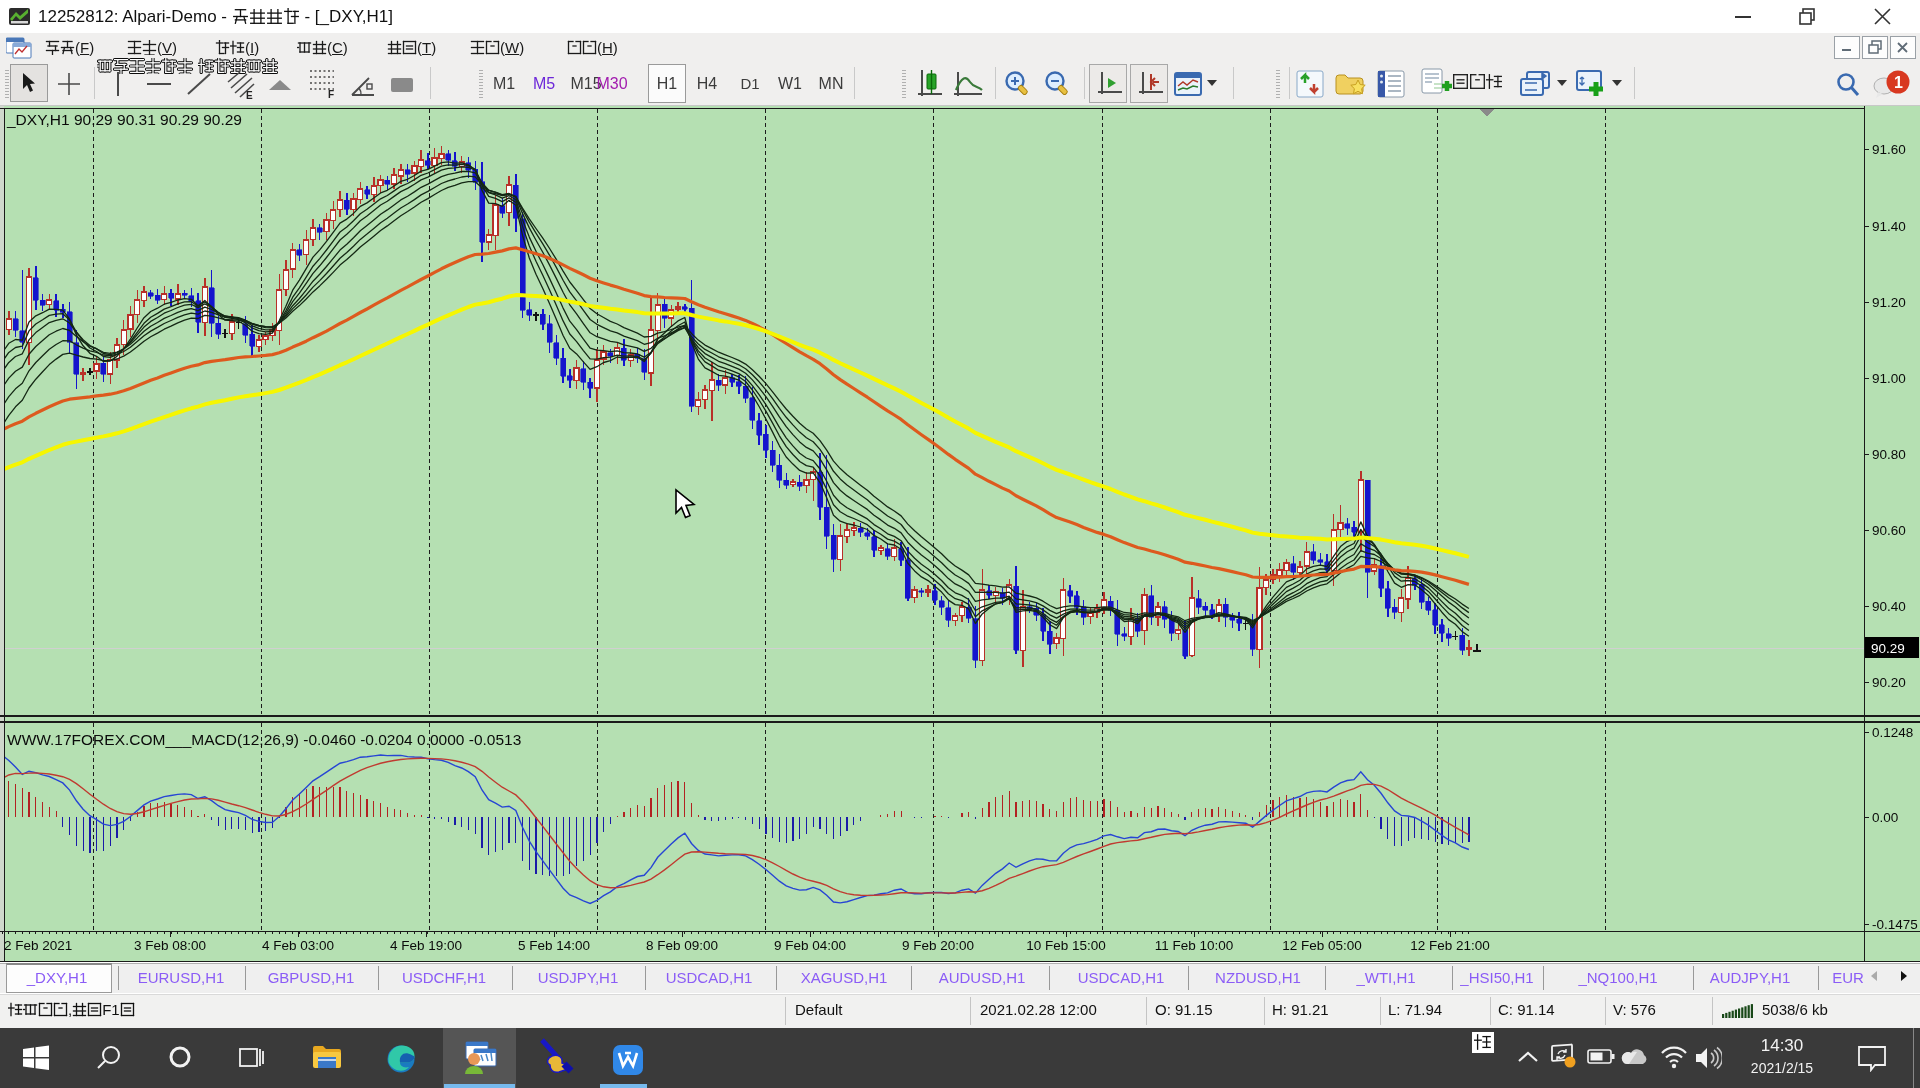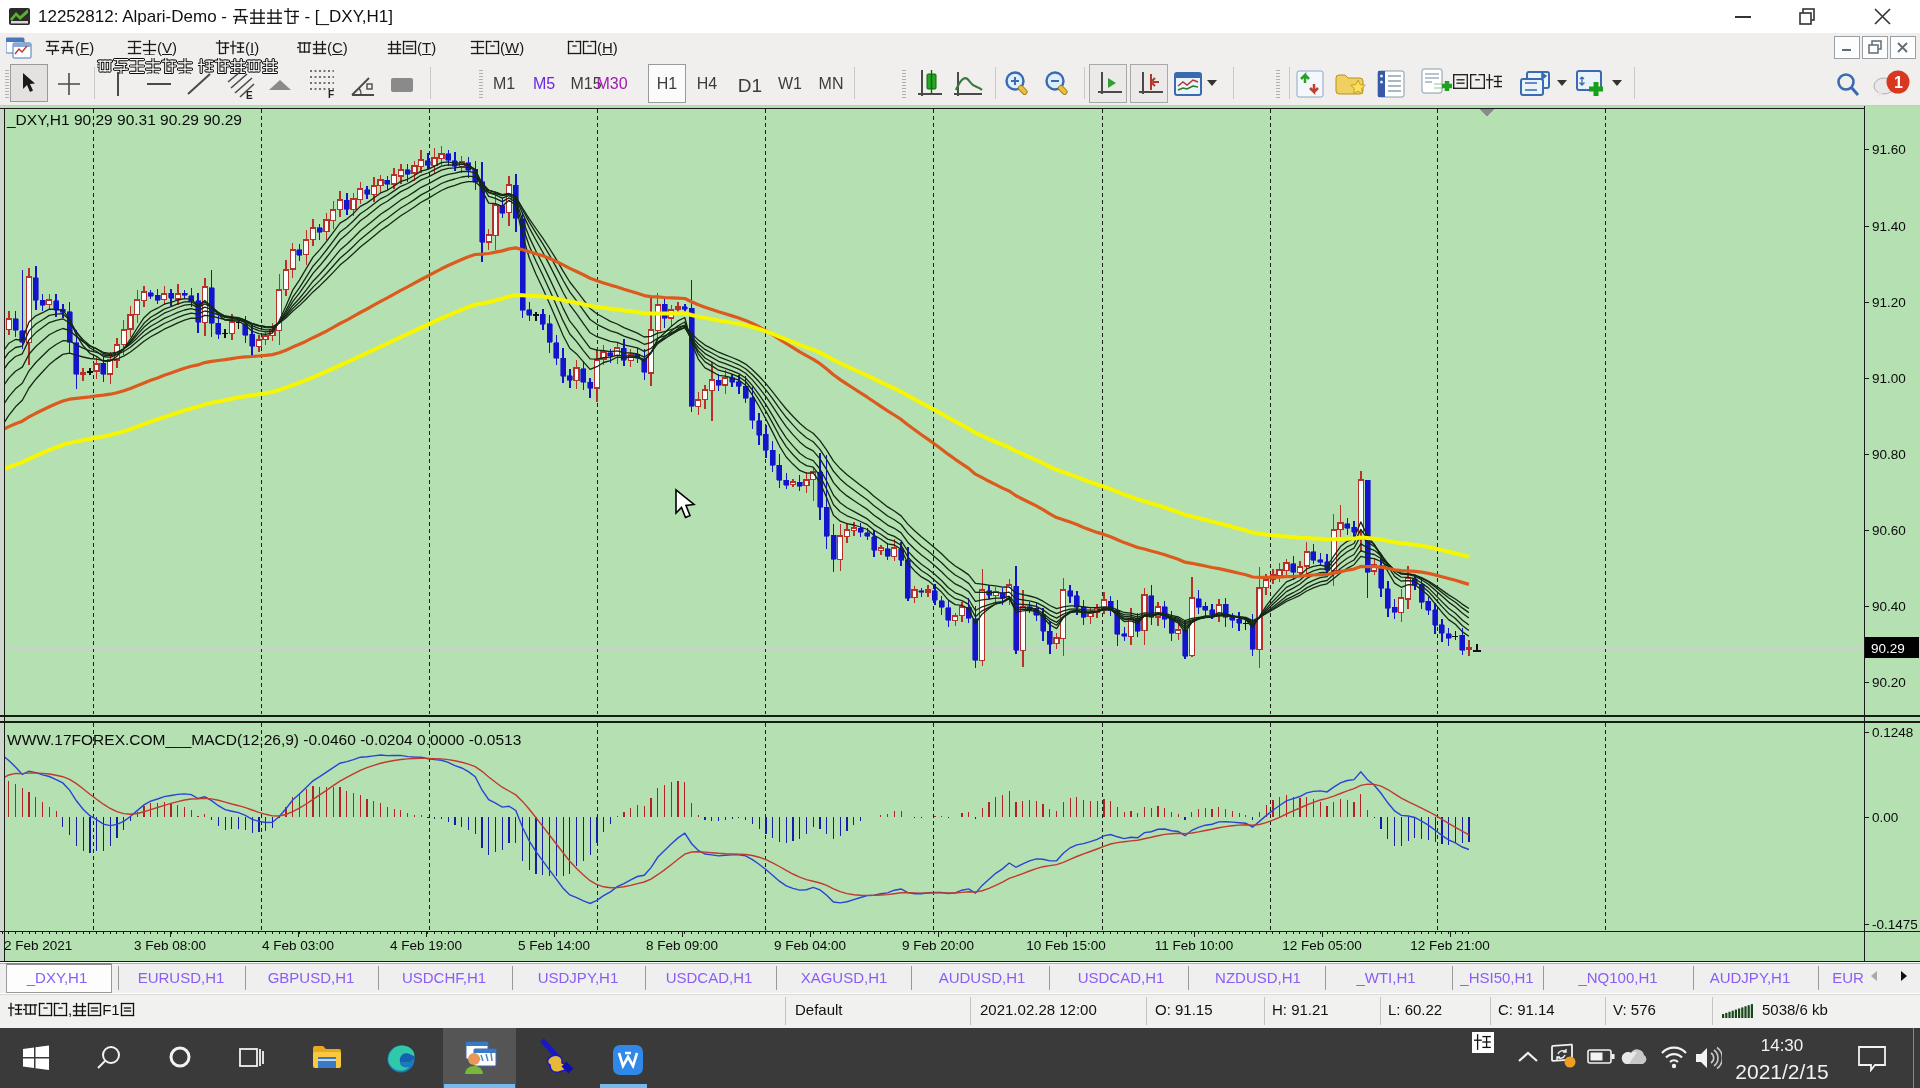--- a/index.html
+++ b/index.html
@@ -150,21 +150,21 @@
 <div class="sep" style="left:94px"></div>
 <div class="sep" style="left:430px"></div>
 <div class="abs" style="left:479px;top:68px;width:4px;height:30px;background:repeating-linear-gradient(0deg,#b0b0b0 0 1px,#f0efee 1px 3px)"></div>
 <div class="abs" style="left:504px;top:75px;transform:translateX(-50%);font-size:16px;color:#3c3c3c">M1</div>
 <div class="abs" style="left:544px;top:75px;transform:translateX(-50%);font-size:16px;color:#6d28d9">M5</div>
 <div class="abs" style="left:586px;top:75px;transform:translateX(-50%);font-size:16px;color:#3c3c3c">M15</div>
 <div class="abs" style="left:612px;top:75px;transform:translateX(-50%);font-size:16px;color:#a21caf">M30</div>
 <div class="abs" style="left:648px;top:64px;width:38px;height:39px;background:#fbfbfb;border:1px solid #9a9a9a"></div>
 <div class="abs" style="left:667px;top:75px;transform:translateX(-50%);font-size:16px;color:#3c3c3c">H1</div>
 <div class="abs" style="left:707px;top:75px;transform:translateX(-50%);font-size:16px;color:#3c3c3c">H4</div>
-<div class="abs" style="left:750px;top:75px;transform:translateX(-50%);font-size:19px;color:#3c3c3c">D1</div>
+<div class="abs" style="left:750px;top:75px;transform:translateX(-50%);font-size:15px;color:#3c3c3c">D1</div>
 <div class="abs" style="left:790px;top:75px;transform:translateX(-50%);font-size:16px;color:#3c3c3c">W1</div>
 <div class="abs" style="left:831px;top:75px;transform:translateX(-50%);font-size:16px;color:#3c3c3c">MN</div>
 <div class="sep" style="left:854px"></div>
 <div class="abs" style="left:902px;top:68px;width:4px;height:30px;background:repeating-linear-gradient(0deg,#b0b0b0 0 1px,#f0efee 1px 3px)"></div>
 <div class="sep" style="left:995px"></div>
 <div class="sep" style="left:1084px"></div>
 <div class="abs" style="left:1089px;top:64px;width:38px;height:39px;background:#eceae8;border:1px solid #a8a8a8"></div>
 <div class="abs" style="left:1130px;top:64px;width:38px;height:39px;background:#eceae8;border:1px solid #a8a8a8"></div>
 <div class="sep" style="left:1233px"></div>
 <div class="abs" style="left:1276px;top:68px;width:4px;height:30px;background:repeating-linear-gradient(0deg,#b0b0b0 0 1px,#f0efee 1px 3px)"></div>
@@ -816,42 +816,42 @@
       </svg></span></div>
 <div class="abs" style="left:785px;top:997px;width:1px;height:28px;background:#c4c4c4"></div>
 <div class="st" style="left:795px">Default</div>
 <div class="abs" style="left:970px;top:997px;width:1px;height:28px;background:#c4c4c4"></div>
 <div class="st" style="left:980px">2021.02.28 12:00</div>
 <div class="abs" style="left:1146px;top:997px;width:1px;height:28px;background:#c4c4c4"></div>
 <div class="st" style="left:1155px">O: 91.15</div>
 <div class="abs" style="left:1264px;top:997px;width:1px;height:28px;background:#c4c4c4"></div>
 <div class="st" style="left:1272px">H: 91.21</div>
 <div class="abs" style="left:1380px;top:997px;width:1px;height:28px;background:#c4c4c4"></div>
-<div class="st" style="left:1388px">L: 60.22</div>
+<div class="st" style="left:1388px">L: 71.94</div>
 <div class="abs" style="left:1490px;top:997px;width:1px;height:28px;background:#c4c4c4"></div>
 <div class="st" style="left:1498px">C: 91.14</div>
 <div class="abs" style="left:1605px;top:997px;width:1px;height:28px;background:#c4c4c4"></div>
 <div class="st" style="left:1613px">V: 576</div>
 <div class="abs" style="left:1712px;top:997px;width:1px;height:28px;background:#c4c4c4"></div>
 <div class="st" style="left:1762px">5038/6 kb</div>
 <div class="abs taskbar"></div>
 <div class="abs" style="left:443px;top:1028px;width:73px;height:60px;background:#555555"></div>
 <div class="abs" style="left:444px;top:1084px;width:71px;height:4px;background:#76b9ed"></div>
 <div class="abs" style="left:600px;top:1084px;width:47px;height:4px;background:#76b9ed"></div>
 <div class="abs" style="left:1472px;top:1032px;width:22px;height:21px;background:#fff"></div>
 <div class="abs" style="left:1474px;top:1033px"><svg width="18" height="18" viewBox="0 0 18 18" style="display:inline-block;vertical-align:-0px">
       <line x1="0.0" y1="7.2" x2="7.2" y2="7.2" stroke="#111" stroke-width="1.3" stroke-linecap="square"></line>
       <line x1="3.6" y1="1.8" x2="3.6" y2="16.2" stroke="#111" stroke-width="1.3" stroke-linecap="square"></line>
       <line x1="9.0" y1="3.6" x2="16.2" y2="3.6" stroke="#111" stroke-width="1.3" stroke-linecap="square"></line>
       <line x1="12.6" y1="3.6" x2="12.6" y2="14.4" stroke="#111" stroke-width="1.3" stroke-linecap="square"></line>
       <line x1="9.0" y1="9.0" x2="16.2" y2="9.0" stroke="#111" stroke-width="1.3" stroke-linecap="square"></line>
       <line x1="9.0" y1="14.4" x2="16.2" y2="14.4" stroke="#111" stroke-width="1.3" stroke-linecap="square"></line>
     </svg></div>
 <div class="abs" style="left:1782px;top:1036px;transform:translateX(-50%);font-size:17px;color:#f2f2f2">14:30</div>
-<div class="abs" style="left:1782px;top:1060px;transform:translateX(-50%);font-size:21px;color:#f2f2f2">2021/2/15</div>
+<div class="abs" style="left:1782px;top:1060px;transform:translateX(-50%);font-size:14px;color:#f2f2f2">2021/2/15</div>
 <div class="abs" style="left:1913px;top:1028px;width:1px;height:60px;background:#888"></div>
 <svg style="position:absolute;left:8px;top:5px" width="24" height="22" viewBox="0 0 24 22">
     <rect x="1" y="3" width="21" height="17" rx="2" fill="#2b2b2b"></rect>
     <path d="M2 14 L8 7 L12 11 L20 4 L20 8 L12 15 L8 11 L4 16 Z" fill="#58b030"></path>
     <rect x="3" y="16" width="17" height="2.5" fill="#d8d8d8"></rect>
   </svg>
 <svg style="position:absolute;left:1799px;top:8px" width="17" height="17" viewBox="0 0 17 17">
     <rect x="4" y="1" width="11" height="11" fill="none" stroke="#333" stroke-width="1.6"></rect>
     <rect x="1" y="5" width="11" height="11" fill="#fff" stroke="#333" stroke-width="1.6"></rect>
   </svg>

